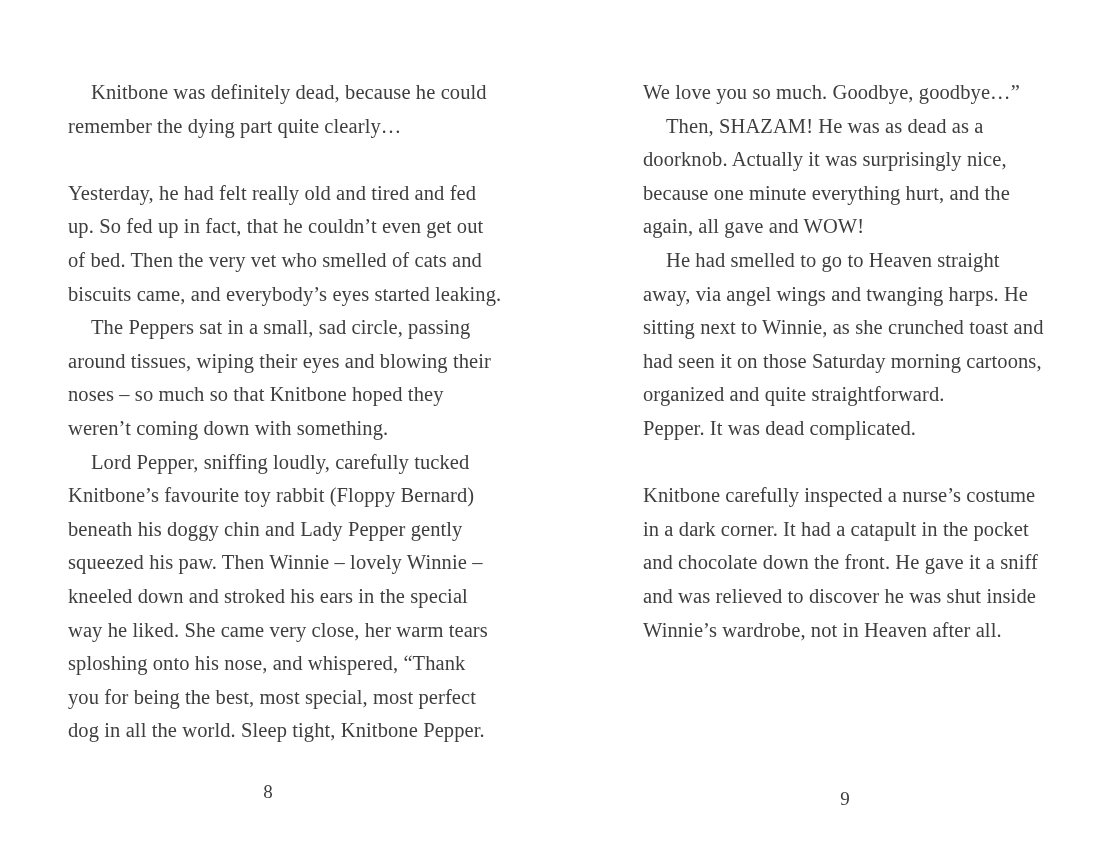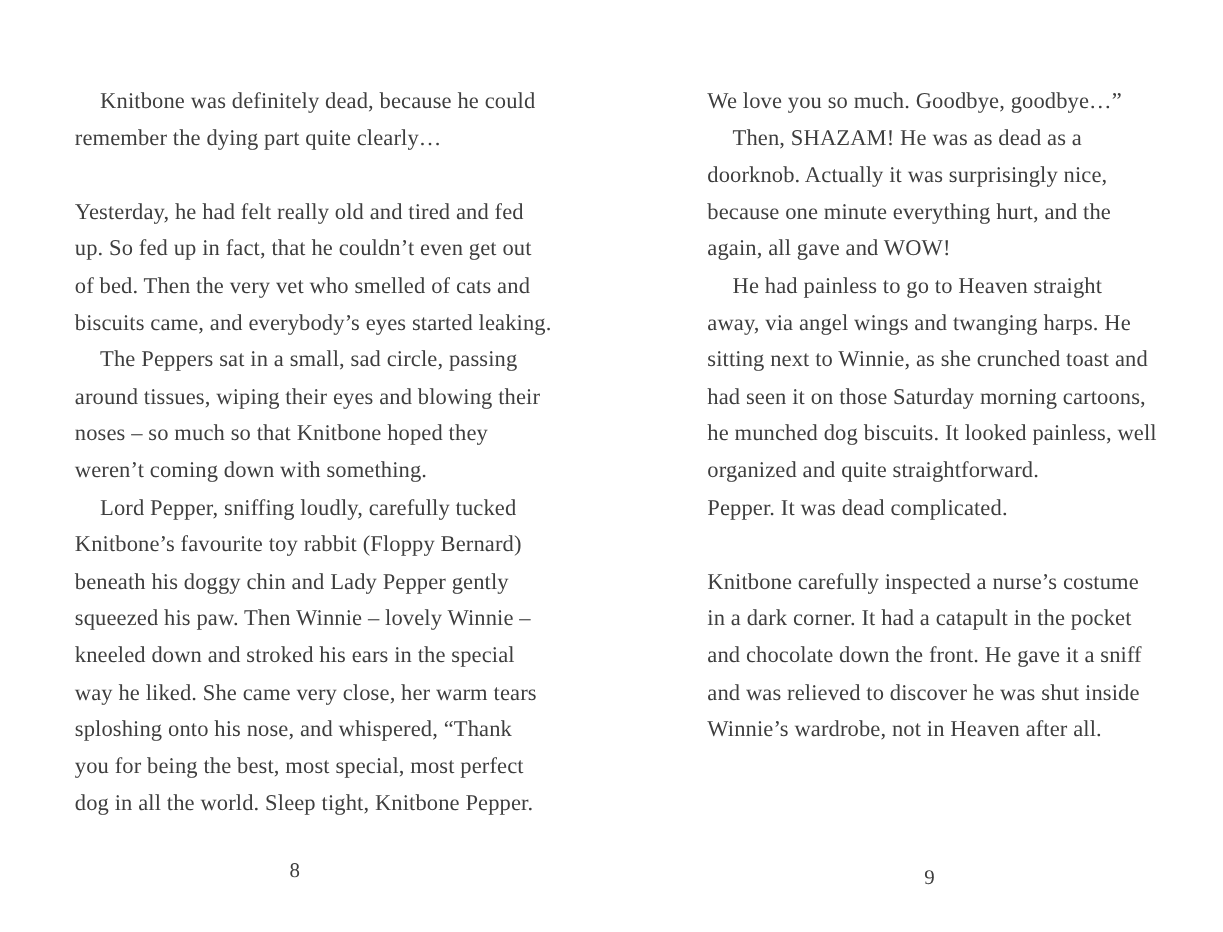--- a/index.html
+++ b/index.html
@@ -70,25 +70,24 @@
     <div class="pageno pageno-left">8</div>
   </section>
 
   <section class="page page-right">
     <div class="text-block">
         <div class="line">We love you so much. Goodbye, goodbye…”</div>
         <div class="line indent">Then, SHAZAM! He was as dead as a</div>
         <div class="line">doorknob. Actually it was surprisingly nice,</div>
         <div class="line">because one minute everything hurt, and the</div>
         <div class="line">again, all gave and WOW!</div>
-        <div class="line indent">He had painless to go to Heaven straight</div>
+        <div class="line indent">He had smelled to go to Heaven straight</div>
         <div class="line">away, via angel wings and twanging harps. He</div>
         <div class="line">sitting next to Winnie, as she crunched toast and</div>
         <div class="line">had seen it on those Saturday morning cartoons,</div>
-        <div class="line">he munched dog biscuits. It looked painless, well</div>
         <div class="line">organized and quite straightforward.</div>
         <div class="line">Pepper. It was dead complicated.</div>
         <div class="line blank">&nbsp;</div>
         <div class="line">Knitbone carefully inspected a nurse’s costume</div>
         <div class="line">in a dark corner. It had a catapult in the pocket</div>
         <div class="line">and chocolate down the front. He gave it a sniff</div>
         <div class="line">and was relieved to discover he was shut inside</div>
         <div class="line">Winnie’s wardrobe, not in Heaven after all.</div>
       </div>
     <div class="pageno pageno-right">9</div>

